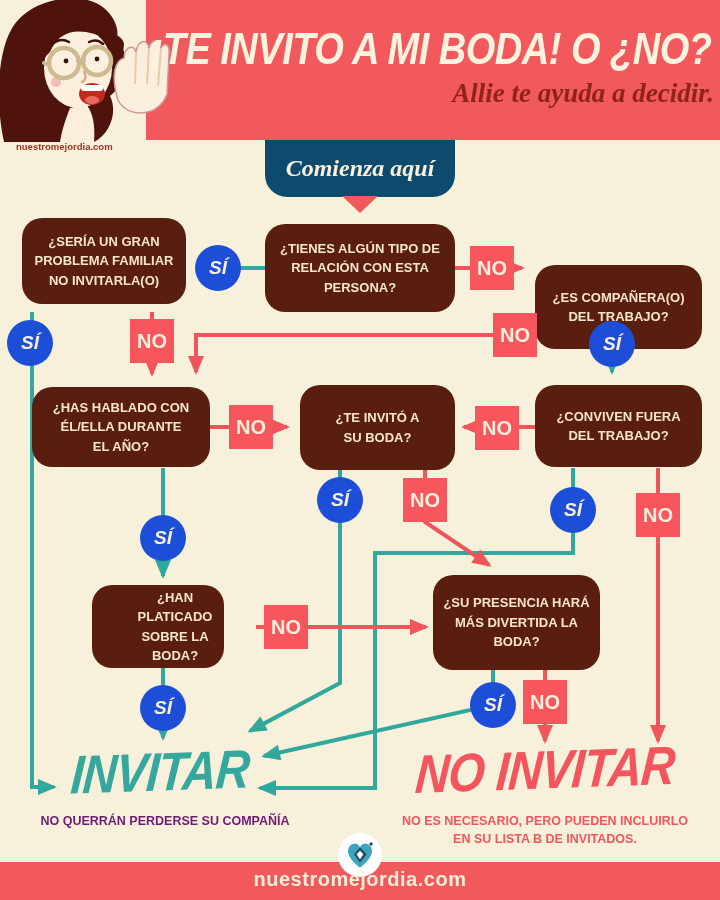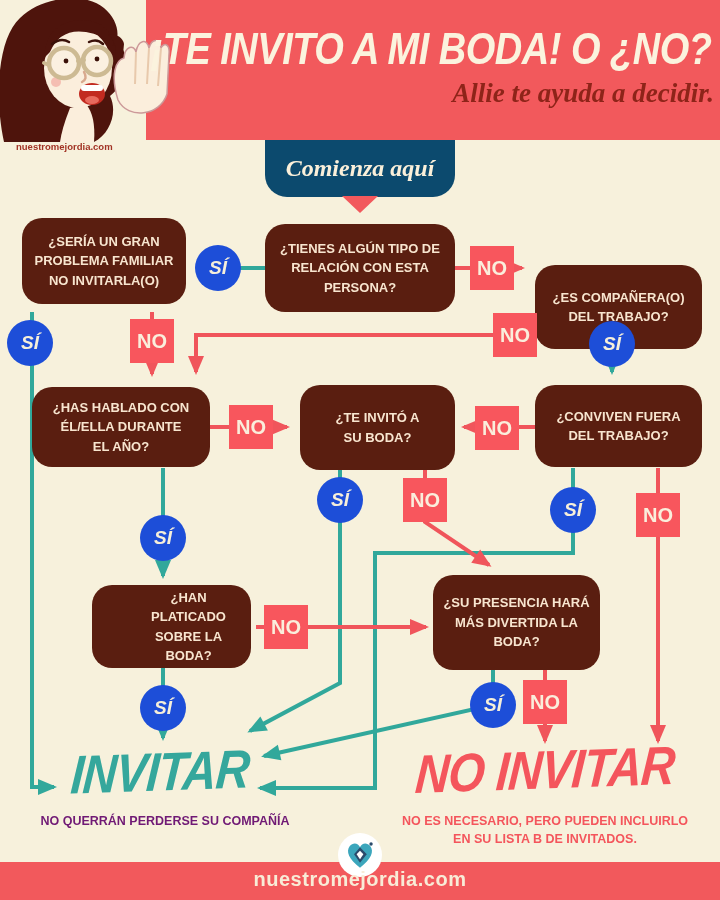--- a/index.html
+++ b/index.html
@@ -146,21 +146,21 @@
     <span>EL AÑO?</span>
   </div>
   <div class="box" style="left:535px;top:385px;width:167px;height:82px;">
     <span>¿CONVIVEN FUERA</span>
     <span>DEL TRABAJO?</span>
   </div>
   <div class="box" style="left:300px;top:385px;width:155px;height:85px;">
     <span>¿TE INVITÓ A</span>
     <span>SU BODA?</span>
   </div>
-  <div class="box" style="left:92px;top:585px;width:159px;height:83px;padding-left:40px;">
+  <div class="box" style="left:92px;top:585px;width:132px;height:83px;padding-left:40px;">
     <span>¿HAN PLATICADO</span>
     <span>SOBRE LA BODA?</span>
   </div>
   <div class="box" style="left:433px;top:575px;width:167px;height:95px;">
     <span>¿SU PRESENCIA HARÁ</span>
     <span>MÁS DIVERTIDA LA</span>
     <span>BODA?</span>
   </div>
 
   <div class="si" style="left:195px;top:245px;">SÍ</div>

